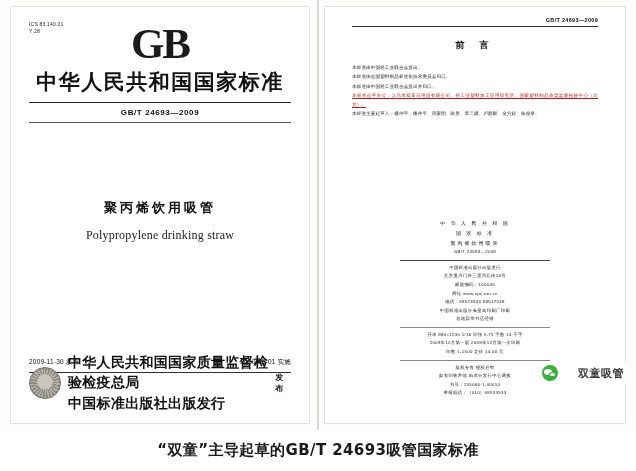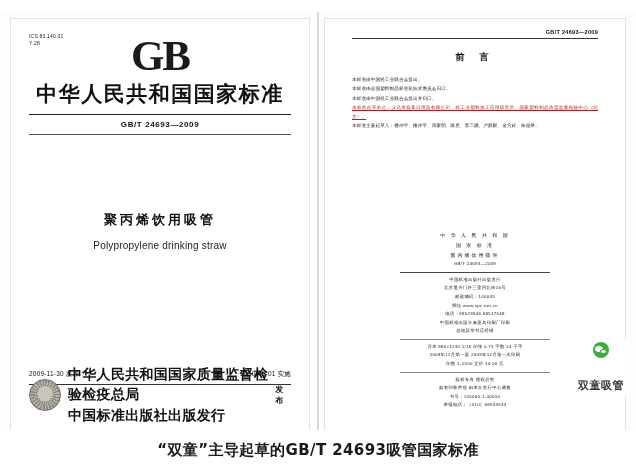--- a/index.html
+++ b/index.html
@@ -19,21 +19,20 @@
     width: 636px;
     height: 471px;
   }
   .doc-area {
     position: absolute;
     left: 0;
     top: 0;
     width: 636px;
     height: 430px;
     background: #fdfdfb;
-    margin-top: 12px;
   }
   .gutter {
     position: absolute;
     left: 317px;
     top: 0;
     width: 2px;
     height: 430px;
     background: #d8d8d4;
   }
   
@@ -104,22 +103,22 @@
   }
   .cover-subject {
     font-family: "DejaVu Sans", sans-serif;
     font-size: 13px;
     font-weight: bold;
     letter-spacing: 3px;
     color: #111;
   }
   .cover-subject-en {
     margin-top: 11px;
-    font-family: Liberation Sans, sans-serif;
-    font-size: 10px;
+    font-family: Liberation Serif, serif;
+    font-size: 12px;
     color: #222;
     letter-spacing: 0.2px;
   }
   .cover-dates {
     position: absolute;
     left: 18px;
     right: 18px;
     bottom: 56px;
     display: flex;
     justify-content: space-between;
@@ -248,21 +247,20 @@
   .wechat-badge {
     position: absolute;
     right: 6px;
     bottom: 46px;
     display: flex;
     align-items: center;
     gap: 20px;
     background: rgba(255,255,255,0.92);
     padding: 3px 6px;
     border-radius: 3px;
-    flex-direction: column;
   }
   .wechat-icon {
     width: 16px;
     height: 16px;
     border-radius: 50%;
     background: #38b03a;
     position: relative;
     flex: 0 0 auto;
   }
   .wechat-icon::before,

